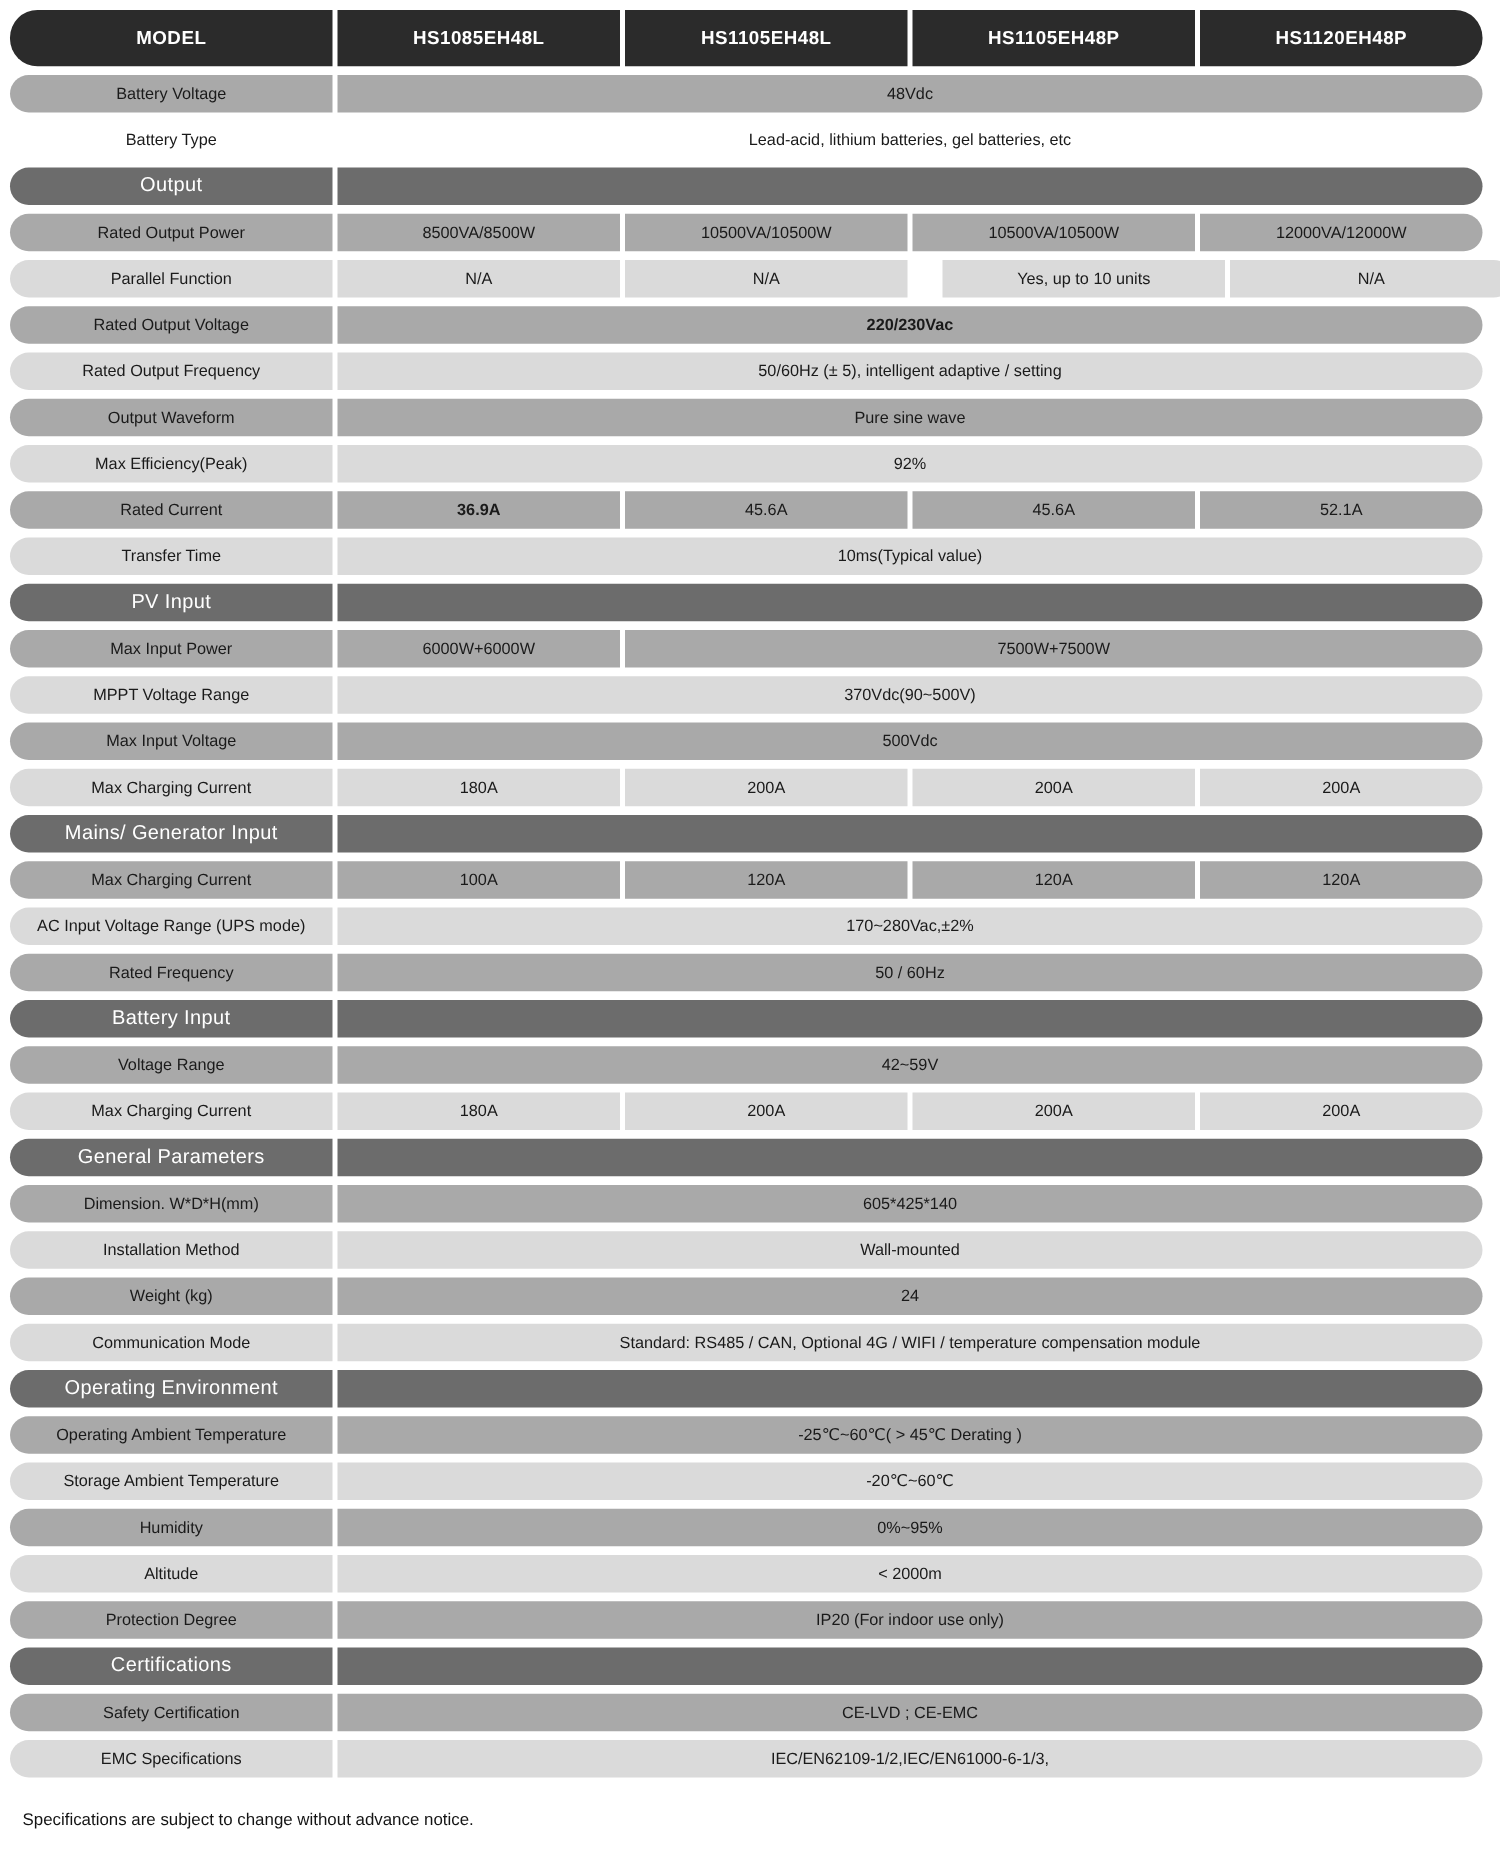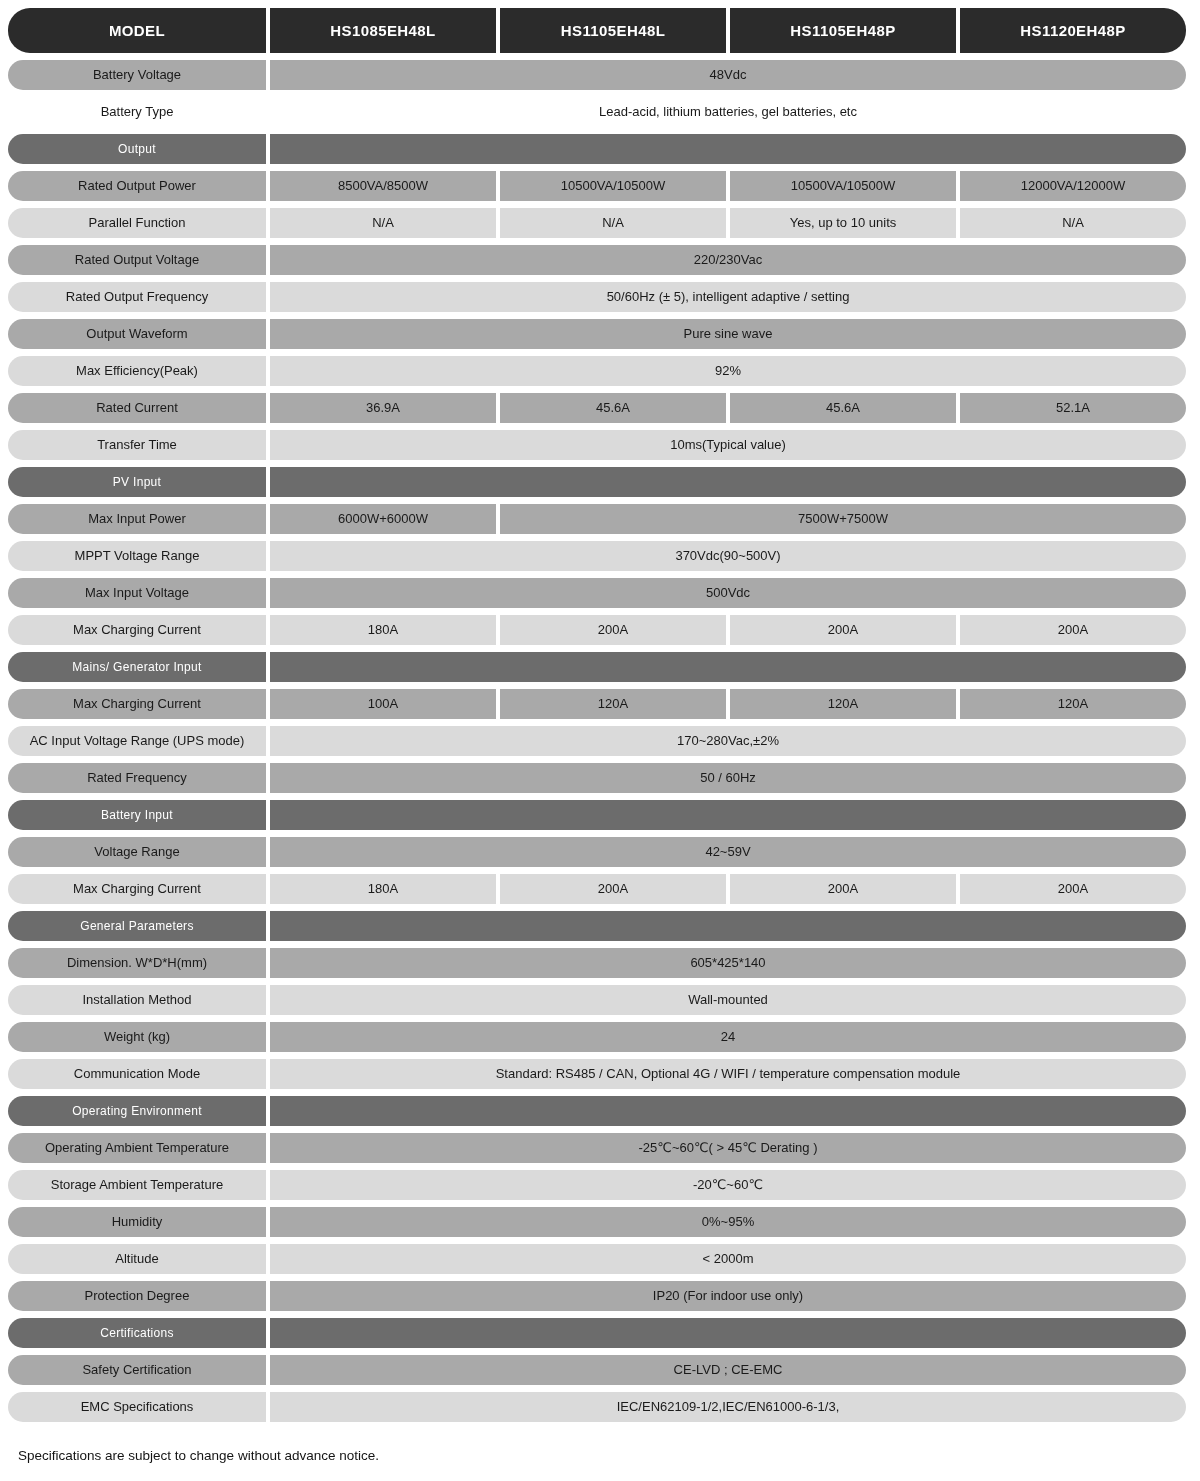--- a/index.html
+++ b/index.html
@@ -32,21 +32,21 @@
   .bg-light { background:var(--row-light,#dadada); }
   .bg-none  { background:transparent; }
   .row.hdr .lbl, .row.hdr .cell {
     background:var(--header-bg,#2b2b2b); color:var(--header-text,#ffffff);
     font-size:15px; font-weight:700; letter-spacing:.4px;
   }
   .row.hdr .lbl  { border-radius:22px 0 0 22px; }
   .row.hdr .cell.last { border-radius:0 22px 22px 0; }
   .row.section .lbl {
     background:var(--section-bg,#6c6c6c); color:var(--header-text,#ffffff);
-    font-size:12px; letter-spacing:.3px;
+    font-size:16px; letter-spacing:.3px;
   }
   .row.section .fill {
     flex:1; background:var(--section-bg,#6c6c6c);
     border-radius:0 15px 15px 0;
   }
   .footer-note {
     position:absolute; left:18px; top:1448px;
     font-size:13.5px; color:#141414;
   }
 </style>
@@ -87,28 +87,28 @@
           <div class="cell bg-dark" style="flex: 0 0 auto; width: calc(25% - 3px);">10500VA/10500W</div>
           <div class="cell bg-dark" style="flex: 0 0 auto; width: calc(25% - 3px);">10500VA/10500W</div>
           <div class="cell bg-dark last" style="flex: 0 0 auto; width: calc(25% - 3px);">12000VA/12000W</div>
         </div>
       </div>
       <div class="row">
         <div class="lbl bg-light">Parallel Function</div>
         <div class="vals">
           <div class="cell bg-light" style="flex: 0 0 auto; width: calc(25% - 3px);">N/A</div>
           <div class="cell bg-light" style="flex: 0 0 auto; width: calc(25% - 3px);">N/A</div>
-          <div class="cell bg-light" style="flex: 0 0 auto; width: calc(25% - 3px);">Yes, up to 10 units</div>
+          <div class="cell bg-light" style="flex: 0 0 auto; width: calc(25% - 3px); margin-left: 24px;">Yes, up to 10 units</div>
           <div class="cell bg-light last" style="flex: 0 0 auto; width: calc(25% - 3px);">N/A</div>
         </div>
       </div>
       <div class="row">
         <div class="lbl bg-dark">Rated Output Voltage</div>
         <div class="vals">
-          <div class="cell bg-dark last" style="flex: 0 0 auto; width: calc(100% + 0px);">220/230Vac</div>
+          <div class="cell bg-dark last" style="flex: 0 0 auto; width: calc(100% + 0px); font-weight: bold;">220/230Vac</div>
         </div>
       </div>
       <div class="row">
         <div class="lbl bg-light">Rated Output Frequency</div>
         <div class="vals">
           <div class="cell bg-light last" style="flex: 0 0 auto; width: calc(100% + 0px);">50/60Hz (± 5), intelligent adaptive / setting</div>
         </div>
       </div>
       <div class="row">
         <div class="lbl bg-dark">Output Waveform</div>
@@ -118,21 +118,21 @@
       </div>
       <div class="row">
         <div class="lbl bg-light">Max Efficiency(Peak)</div>
         <div class="vals">
           <div class="cell bg-light last" style="flex: 0 0 auto; width: calc(100% + 0px);">92%</div>
         </div>
       </div>
       <div class="row">
         <div class="lbl bg-dark">Rated Current</div>
         <div class="vals">
-          <div class="cell bg-dark" style="flex: 0 0 auto; width: calc(25% - 3px);">36.9A</div>
+          <div class="cell bg-dark" style="flex: 0 0 auto; width: calc(25% - 3px); font-weight: bold;">36.9A</div>
           <div class="cell bg-dark" style="flex: 0 0 auto; width: calc(25% - 3px);">45.6A</div>
           <div class="cell bg-dark" style="flex: 0 0 auto; width: calc(25% - 3px);">45.6A</div>
           <div class="cell bg-dark last" style="flex: 0 0 auto; width: calc(25% - 3px);">52.1A</div>
         </div>
       </div>
       <div class="row">
         <div class="lbl bg-light">Transfer Time</div>
         <div class="vals">
           <div class="cell bg-light last" style="flex: 0 0 auto; width: calc(100% + 0px);">10ms(Typical value)</div>
         </div>

